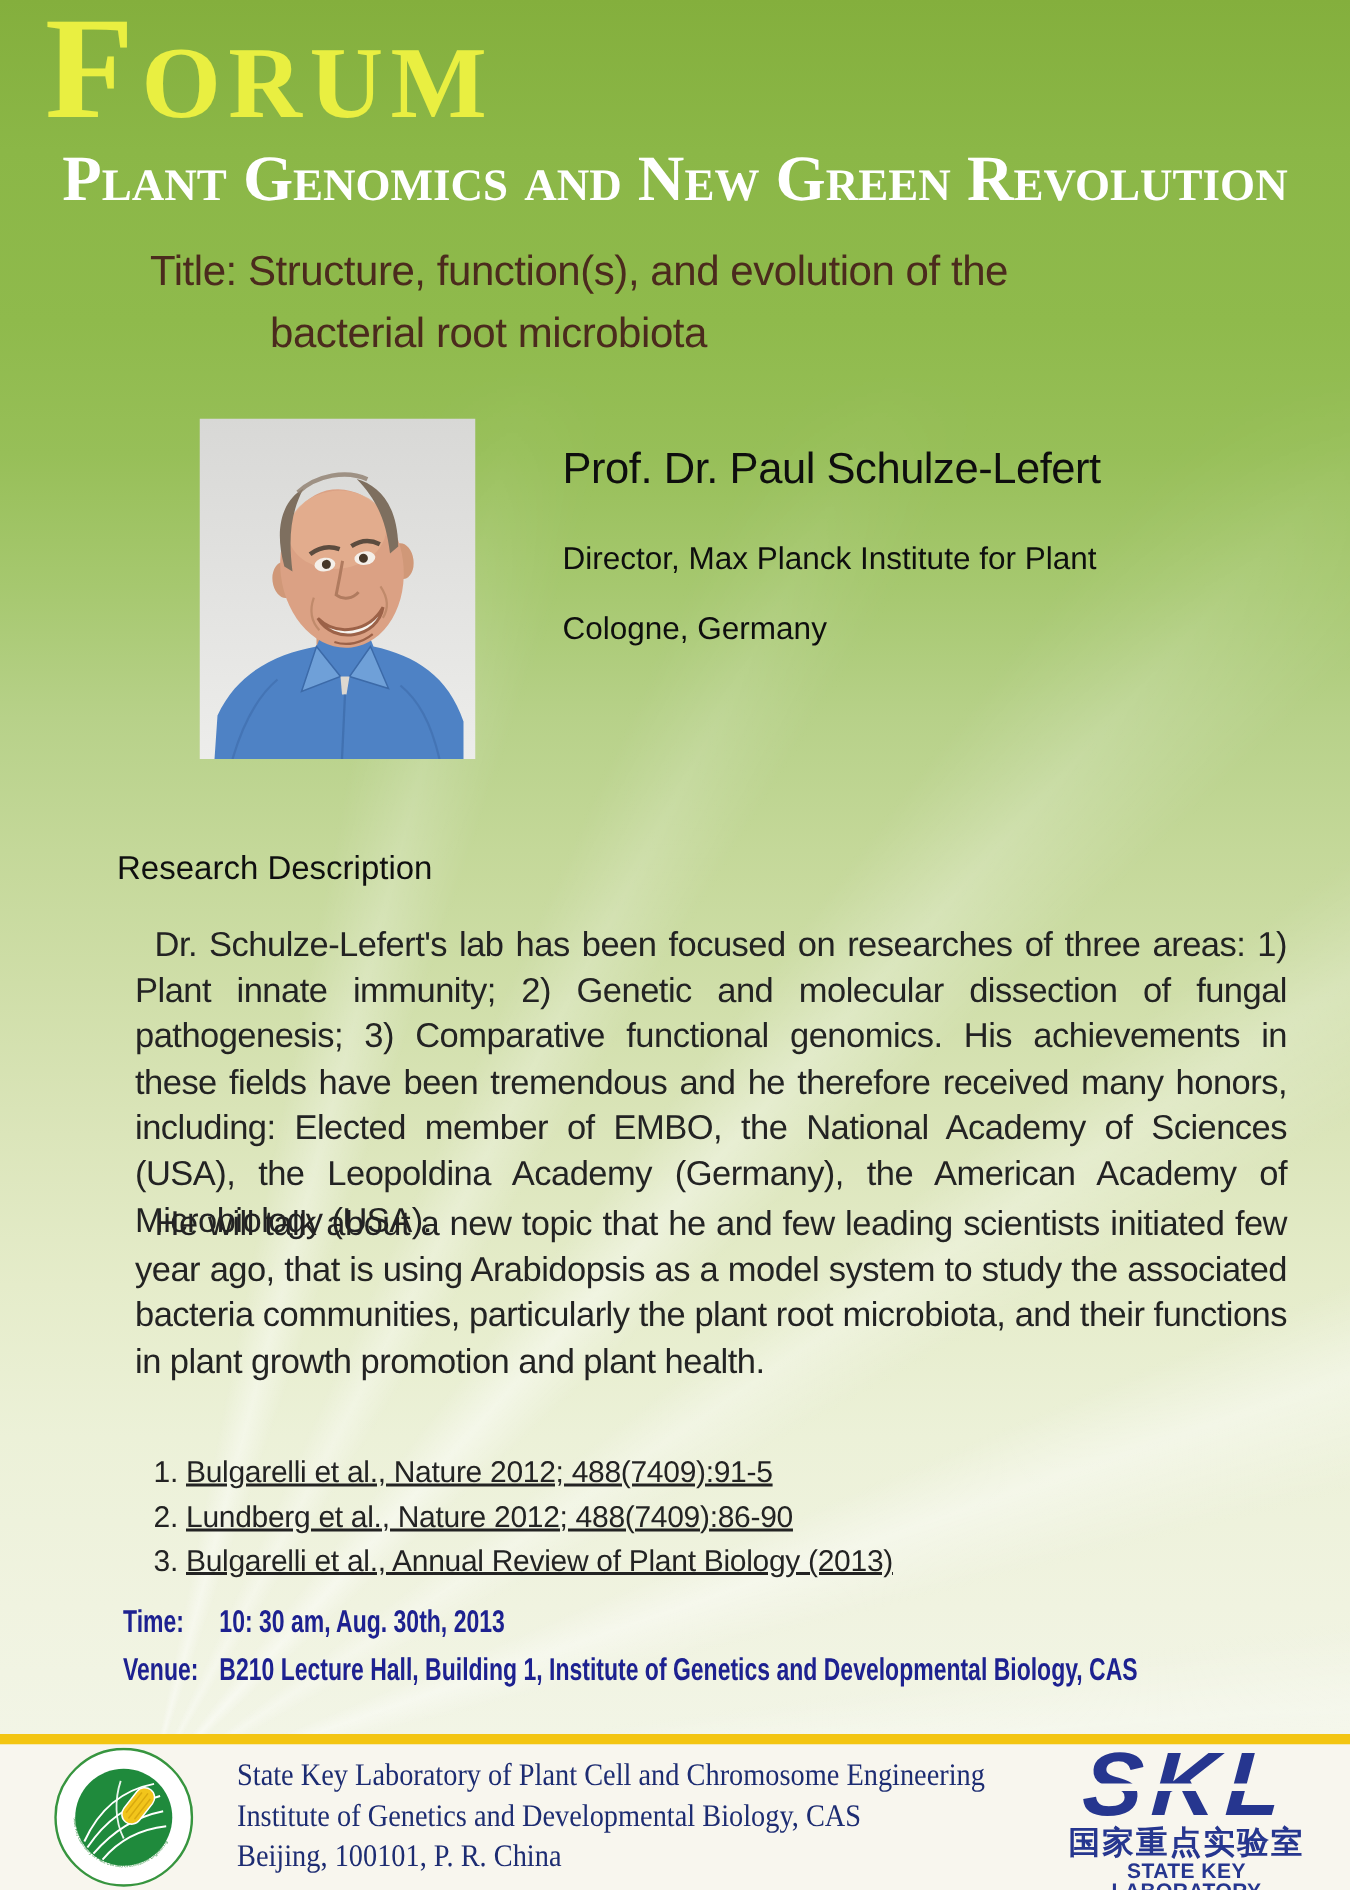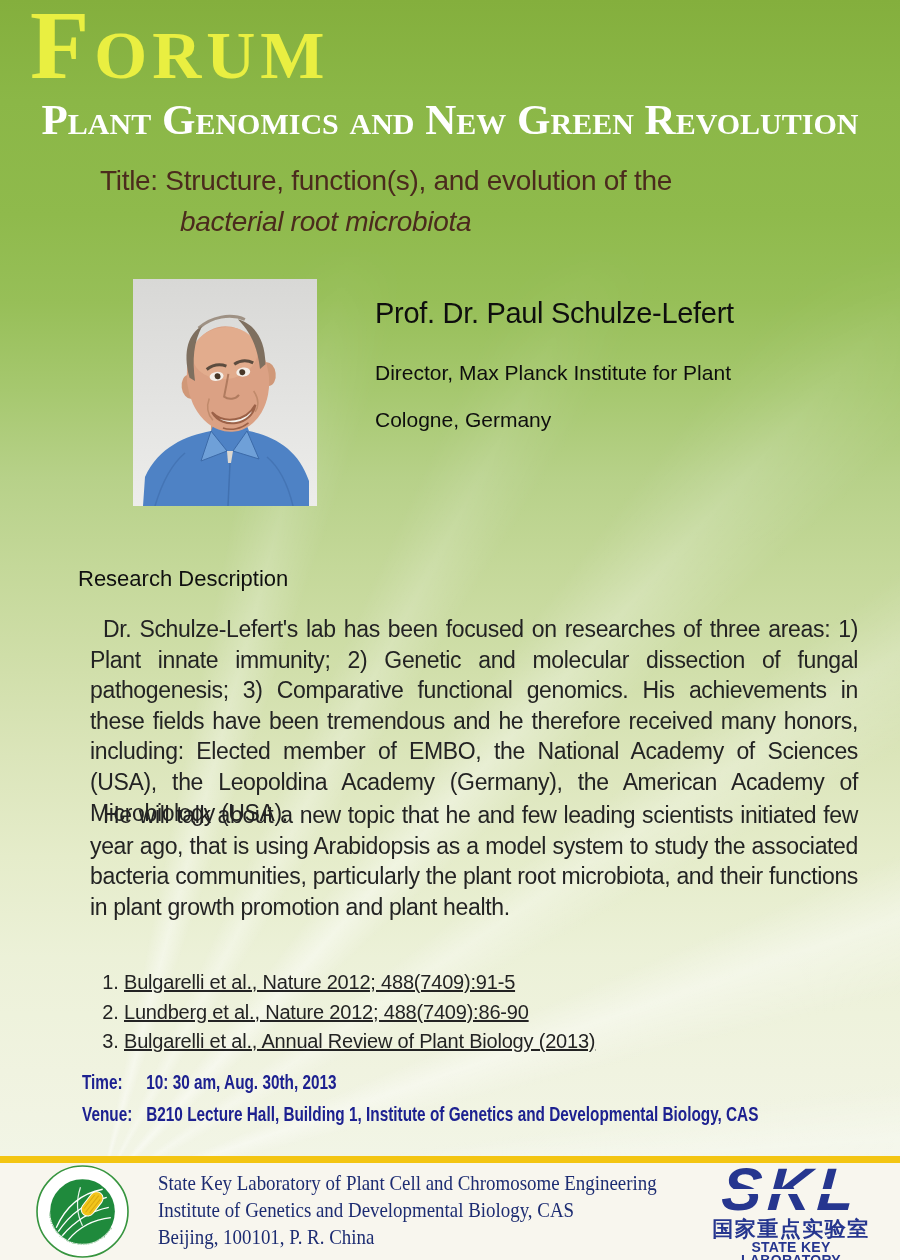--- a/index.html
+++ b/index.html
@@ -65,21 +65,21 @@
     font-family:"Liberation Serif","DejaVu Serif",serif;
     font-variant:small-caps;font-weight:bold;
     font-size:43px;line-height:52px;letter-spacing:0px;
     color:#FFFFFF;
   }
   .lecture-title{
     position:absolute;left:100px;top:160px;width:760px;
     color:#4B2B1D;font-size:28px;line-height:41px;letter-spacing:-0.3px;
     font-family:"Liberation Sans",sans-serif;
   }
-  .lecture-title .line2{padding-left:80px;font-style:italic;}
+  .lecture-title .line2{padding-left:80px;}
   .photo{
     position:absolute;left:133px;top:279px;width:184px;height:227px;
   }
   .speaker{
     position:absolute;left:375px;top:297px;color:#0E0E0E;
   }
   .speaker .name{font-size:29px;letter-spacing:-0.3px;margin:0 0 22px 0;}
   .speaker .aff{font-size:21px;line-height:41px;margin:0;}
   .speaker .aff.gap{margin-top:6px;}
   .section-heading{

